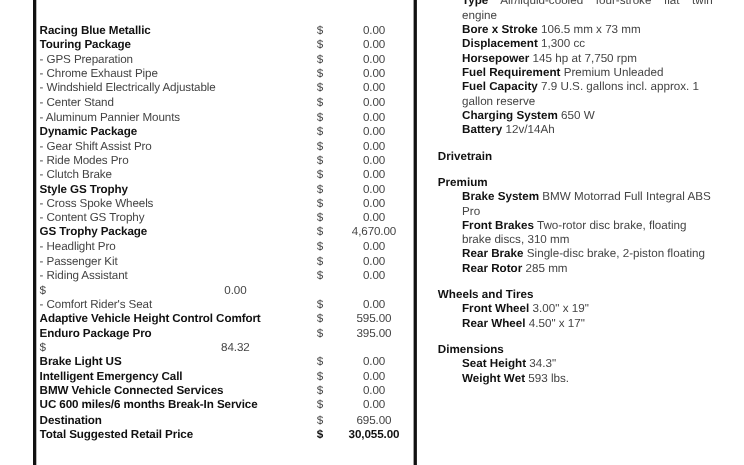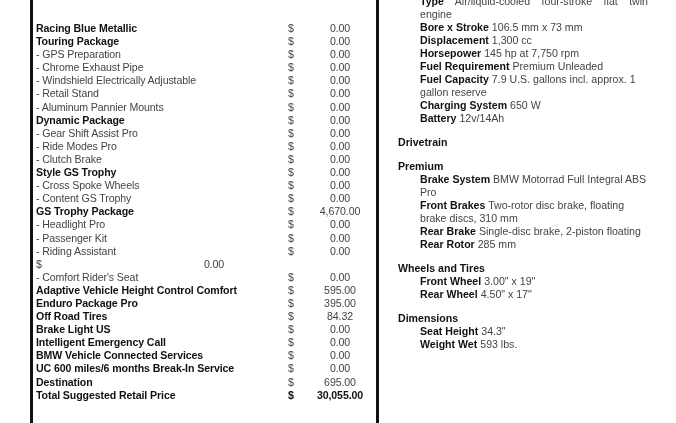--- a/index.html
+++ b/index.html
@@ -56,21 +56,21 @@
       <span class="label">- Chrome Exhaust Pipe</span>
       <span class="cur">$</span>
       <span class="amt">0.00</span>
     </div>
     <div class="row sub">
       <span class="label">- Windshield Electrically Adjustable</span>
       <span class="cur">$</span>
       <span class="amt">0.00</span>
     </div>
     <div class="row sub">
-      <span class="label">- Retail Stand</span>
+      <span class="label">- Center Stand</span>
       <span class="cur">$</span>
       <span class="amt">0.00</span>
     </div>
     <div class="row sub">
       <span class="label">- Aluminum Pannier Mounts</span>
       <span class="cur">$</span>
       <span class="amt">0.00</span>
     </div>
     <div class="row bold">
       <span class="label">Dynamic Package</span>
@@ -140,21 +140,20 @@
       <span class="label">Adaptive Vehicle Height Control Comfort</span>
       <span class="cur">$</span>
       <span class="amt">595.00</span>
     </div>
     <div class="row bold">
       <span class="label">Enduro Package Pro</span>
       <span class="cur">$</span>
       <span class="amt">395.00</span>
     </div>
     <div class="row bold">
-      <span class="label">Off Road Tires</span>
       <span class="cur">$</span>
       <span class="amt">84.32</span>
     </div>
     <div class="row bold">
       <span class="label">Brake Light US</span>
       <span class="cur">$</span>
       <span class="amt">0.00</span>
     </div>
     <div class="row bold">
       <span class="label">Intelligent Emergency Call</span>

